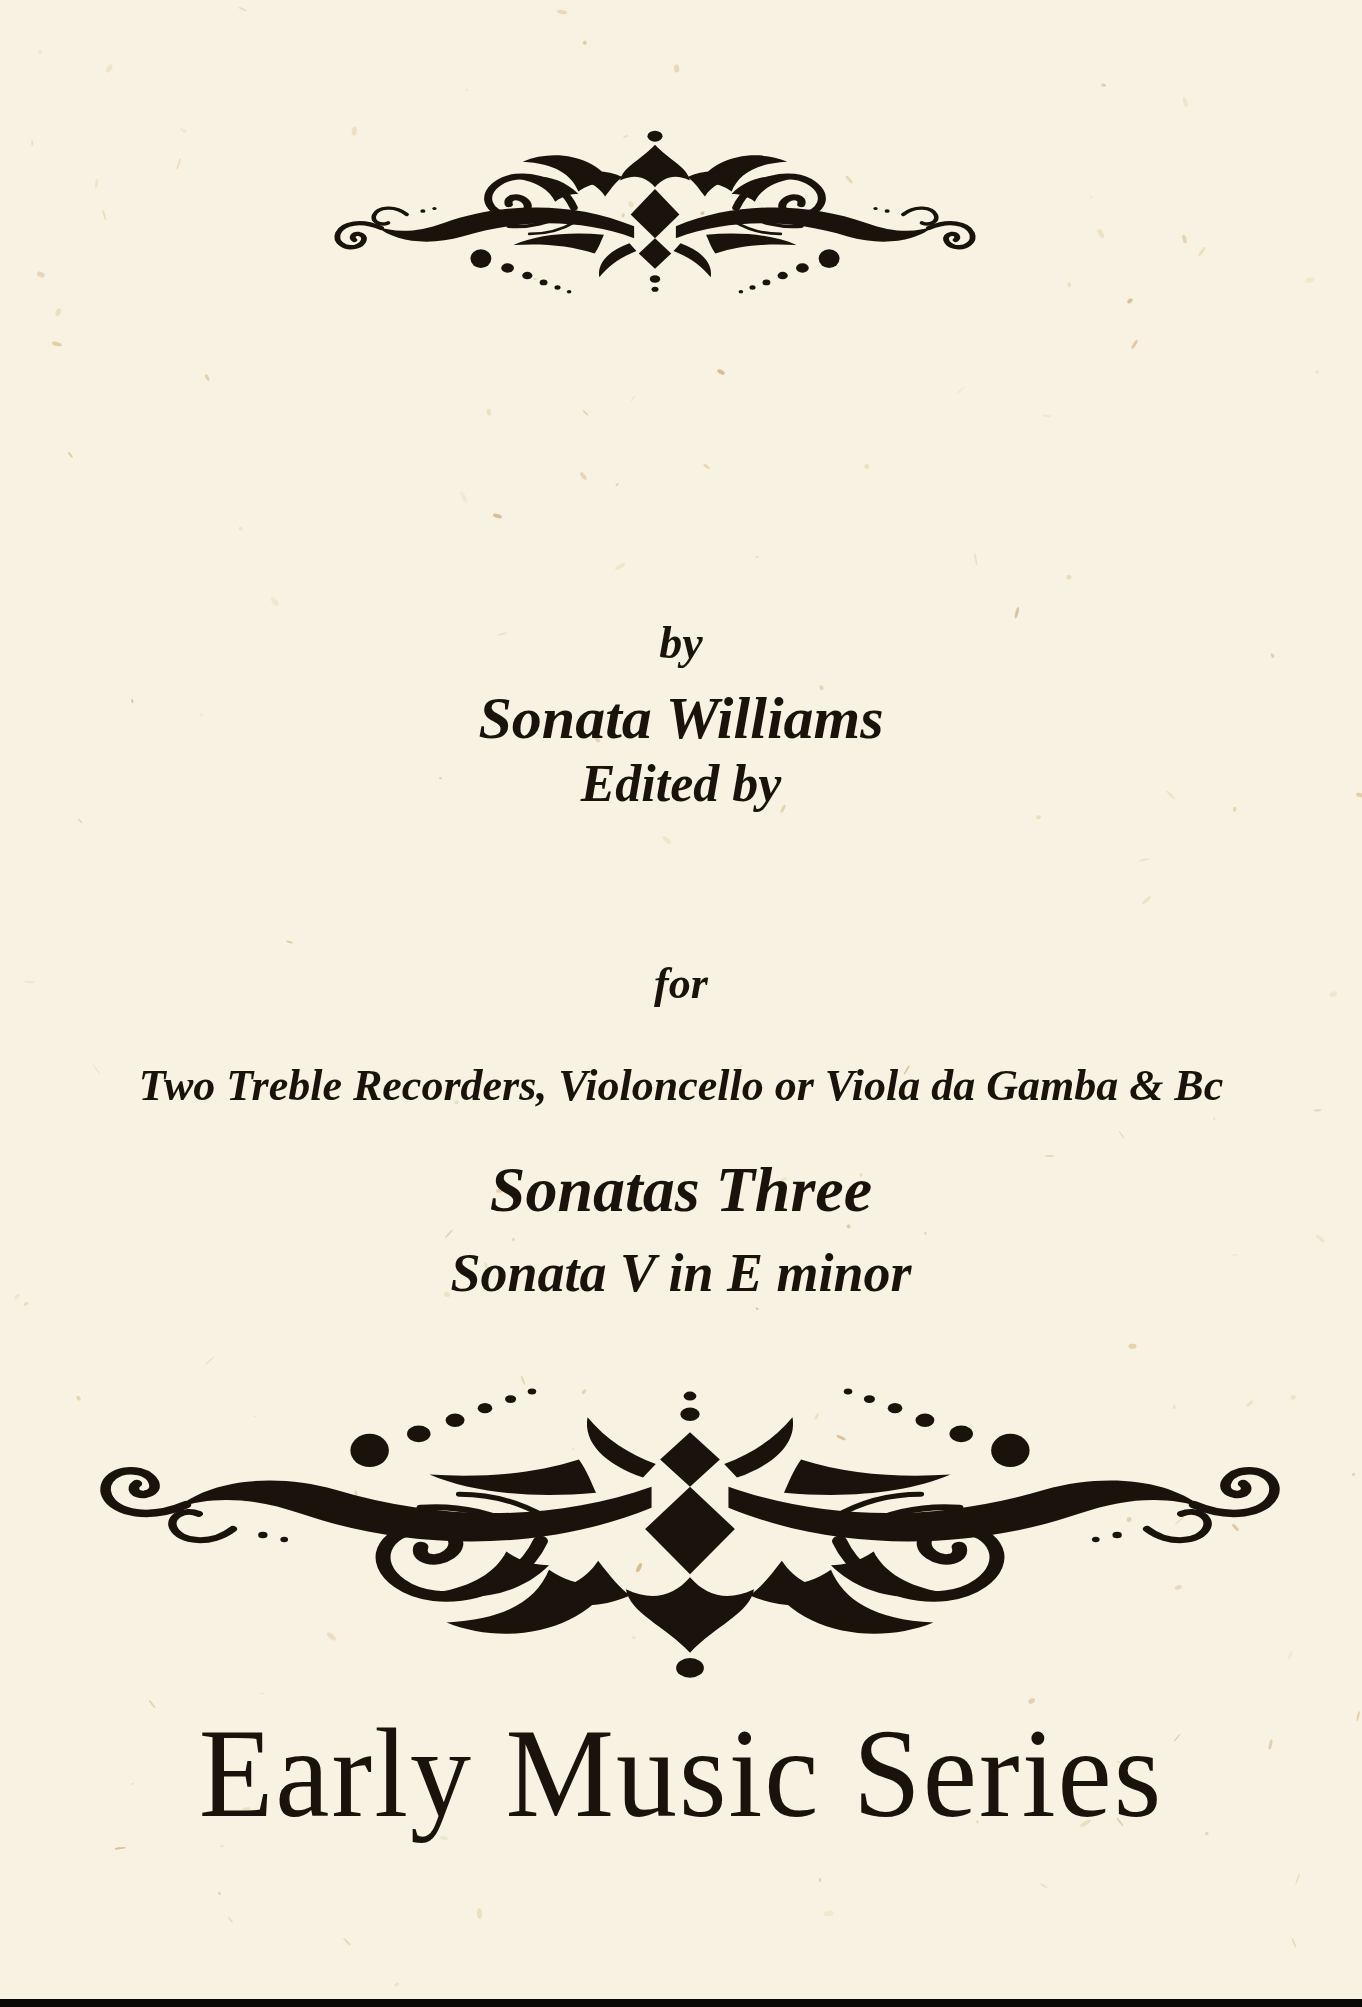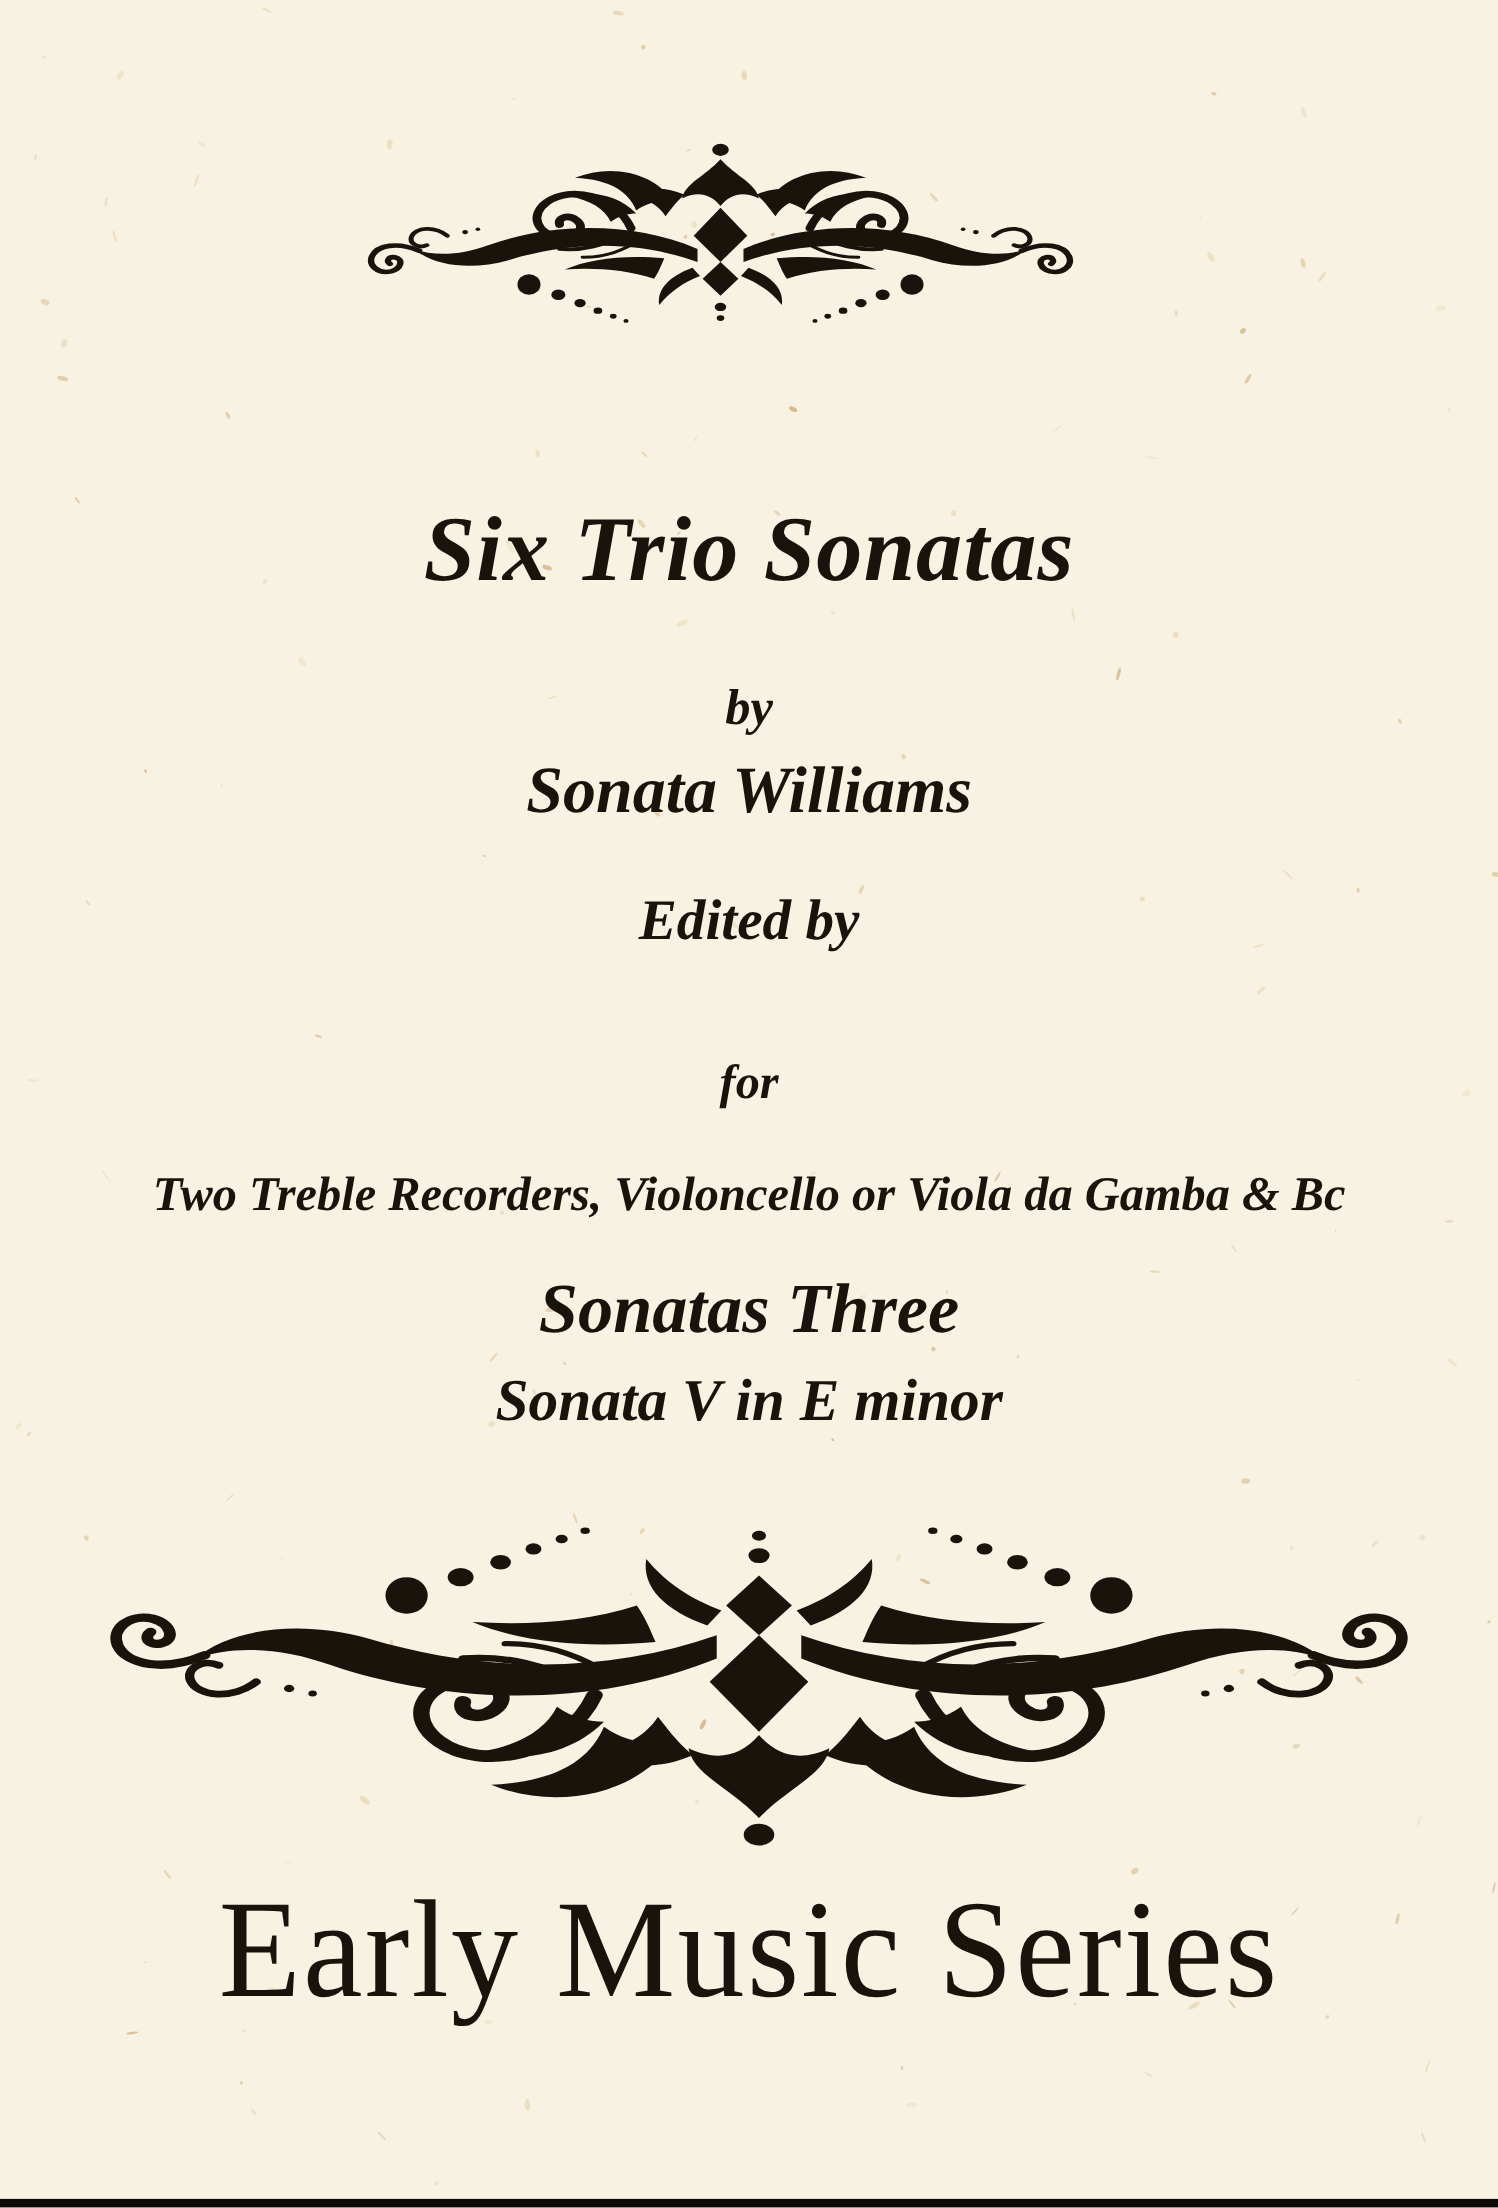--- a/index.html
+++ b/index.html
@@ -21,21 +21,21 @@
     position: absolute; left: 0; width: 100%;
     text-align: center;
     font-style: italic; font-weight: bold;
     color: #1a130c;
     white-space: nowrap;
     line-height: 1;
   }
   .t-title   { top: 458px;  font-size: 84px; letter-spacing: 1px; }
   .t-by      { top: 620px;  font-size: 46px; }
   .t-comp    { top: 688px;  font-size: 60px; }
-  .t-edited  { top: 812px;  font-size: 52px; }
+  .t-edited  { top: 758px;  font-size: 52px; }
   .t-editors { top: 860px;  font-size: 56px; }
   .t-for     { top: 962px;  font-size: 44px; }
   .t-instr   { top: 1064px; font-size: 44px; }
   .t-volume  { top: 1158px; font-size: 64px; }
   .t-work1   { top: 1246px; font-size: 54px; }
   .t-work2   { top: 1304px; font-size: 54px; }
   .t-series  {
     top: 1712px; font-size: 122px;
     font-style: normal; font-weight: normal;
     letter-spacing: 2px;
@@ -243,21 +243,20 @@
         <circle cx="280" cy="180" r="4.5" fill="#1a130c"></circle>
         <circle cx="280" cy="192" r="3" fill="#1a130c"></circle>
       </g>
     </defs>
   </svg>
 
   <svg class="orn orn-top" viewBox="0 0 560 200" preserveAspectRatio="none">
     <use href="#flourish"></use>
   </svg>
 
-  <div class="line t-title">Six Trio Sonatas</div>
   <div class="line t-by">by</div>
   <div class="line t-comp">Sonata Williams</div>
   <div class="line t-edited">Edited by</div>
   <div class="line t-for">for</div>
   <div class="line t-instr">Two Treble Recorders, Violoncello or Viola da Gamba &amp; Bc</div>
   <div class="line t-volume">Sonatas Three</div>
   <div class="line t-work1">Sonata V in E minor</div>
 
   <svg class="orn orn-bottom" viewBox="0 0 560 200" preserveAspectRatio="none">
     <use href="#flourish"></use>

